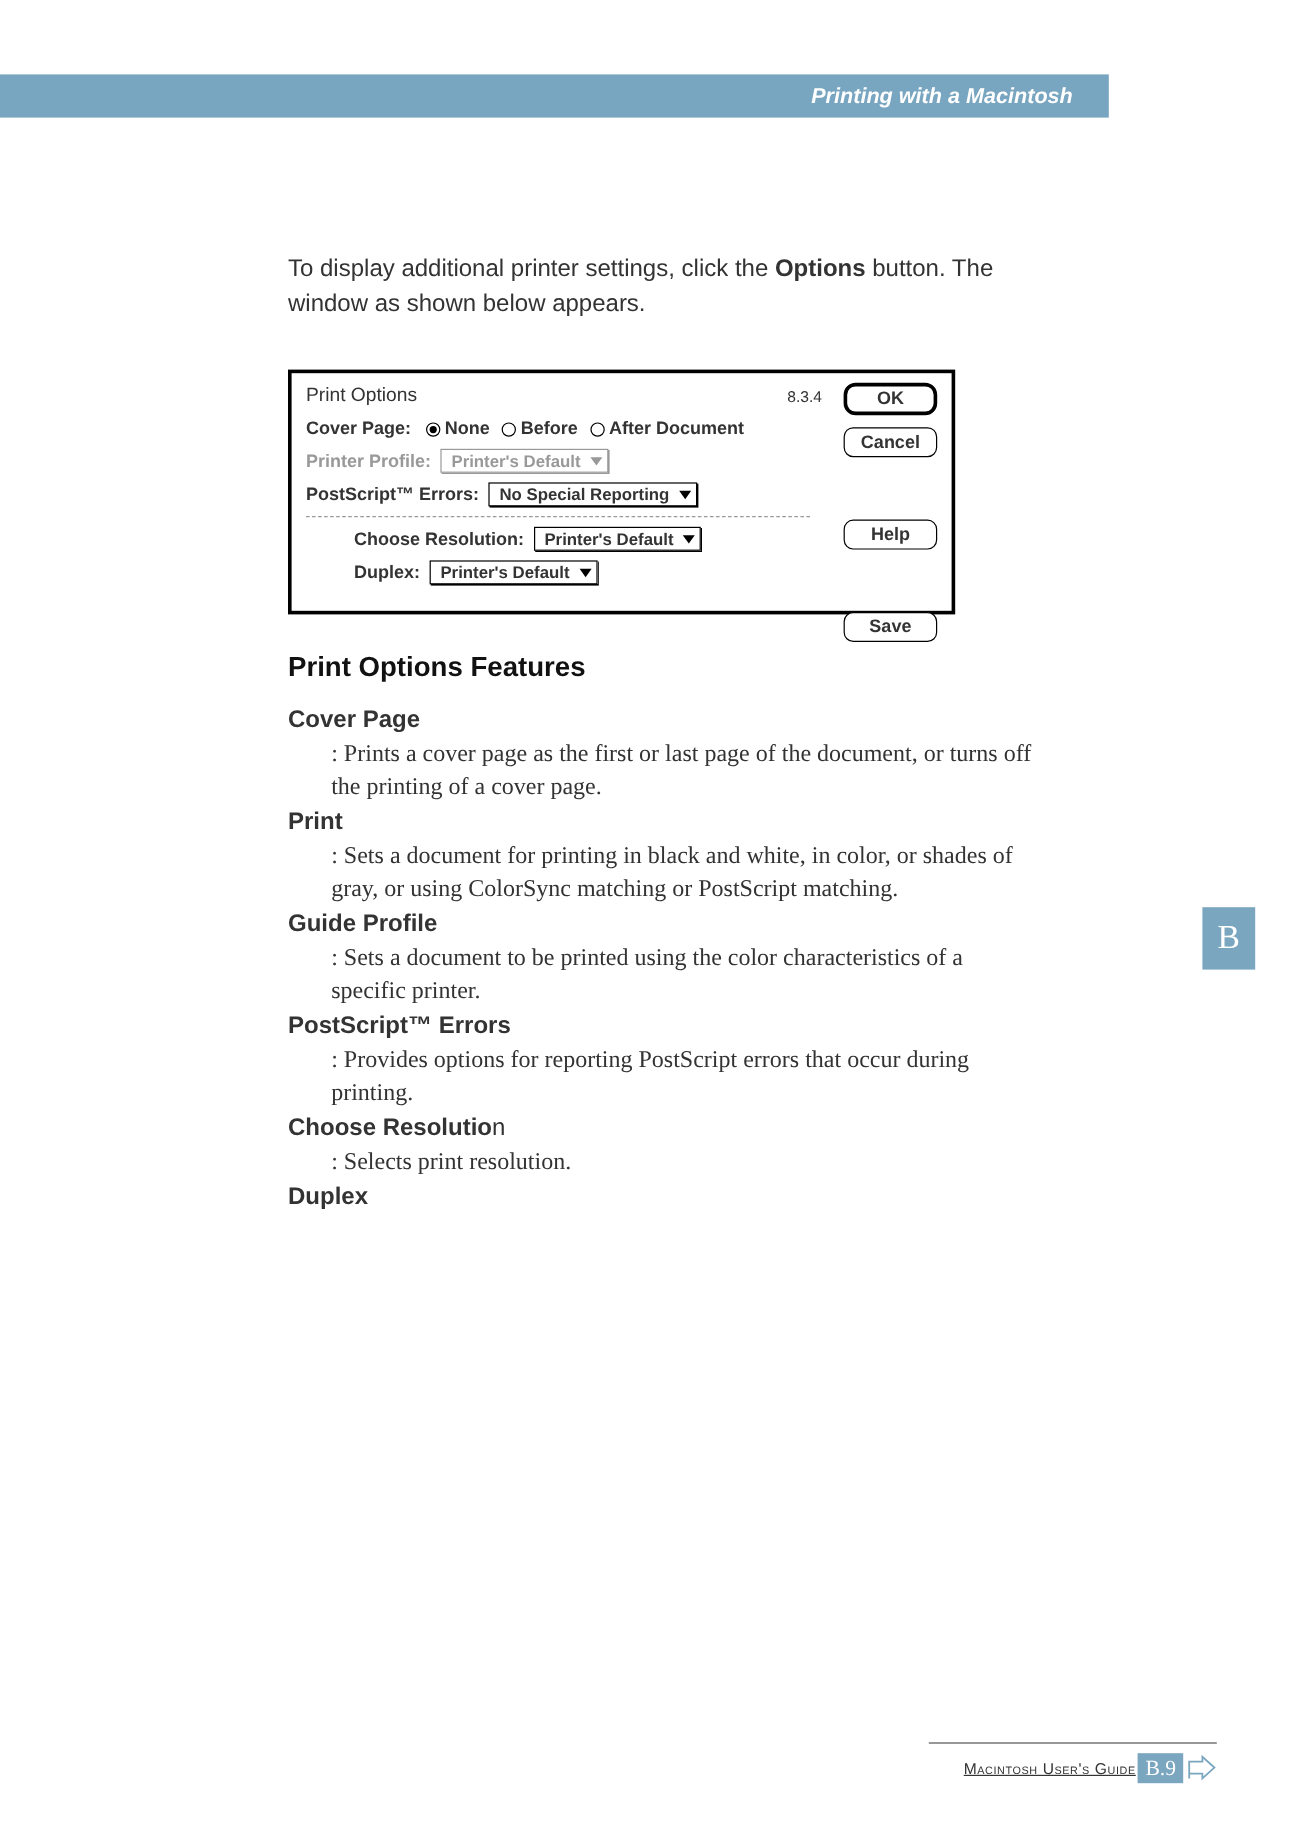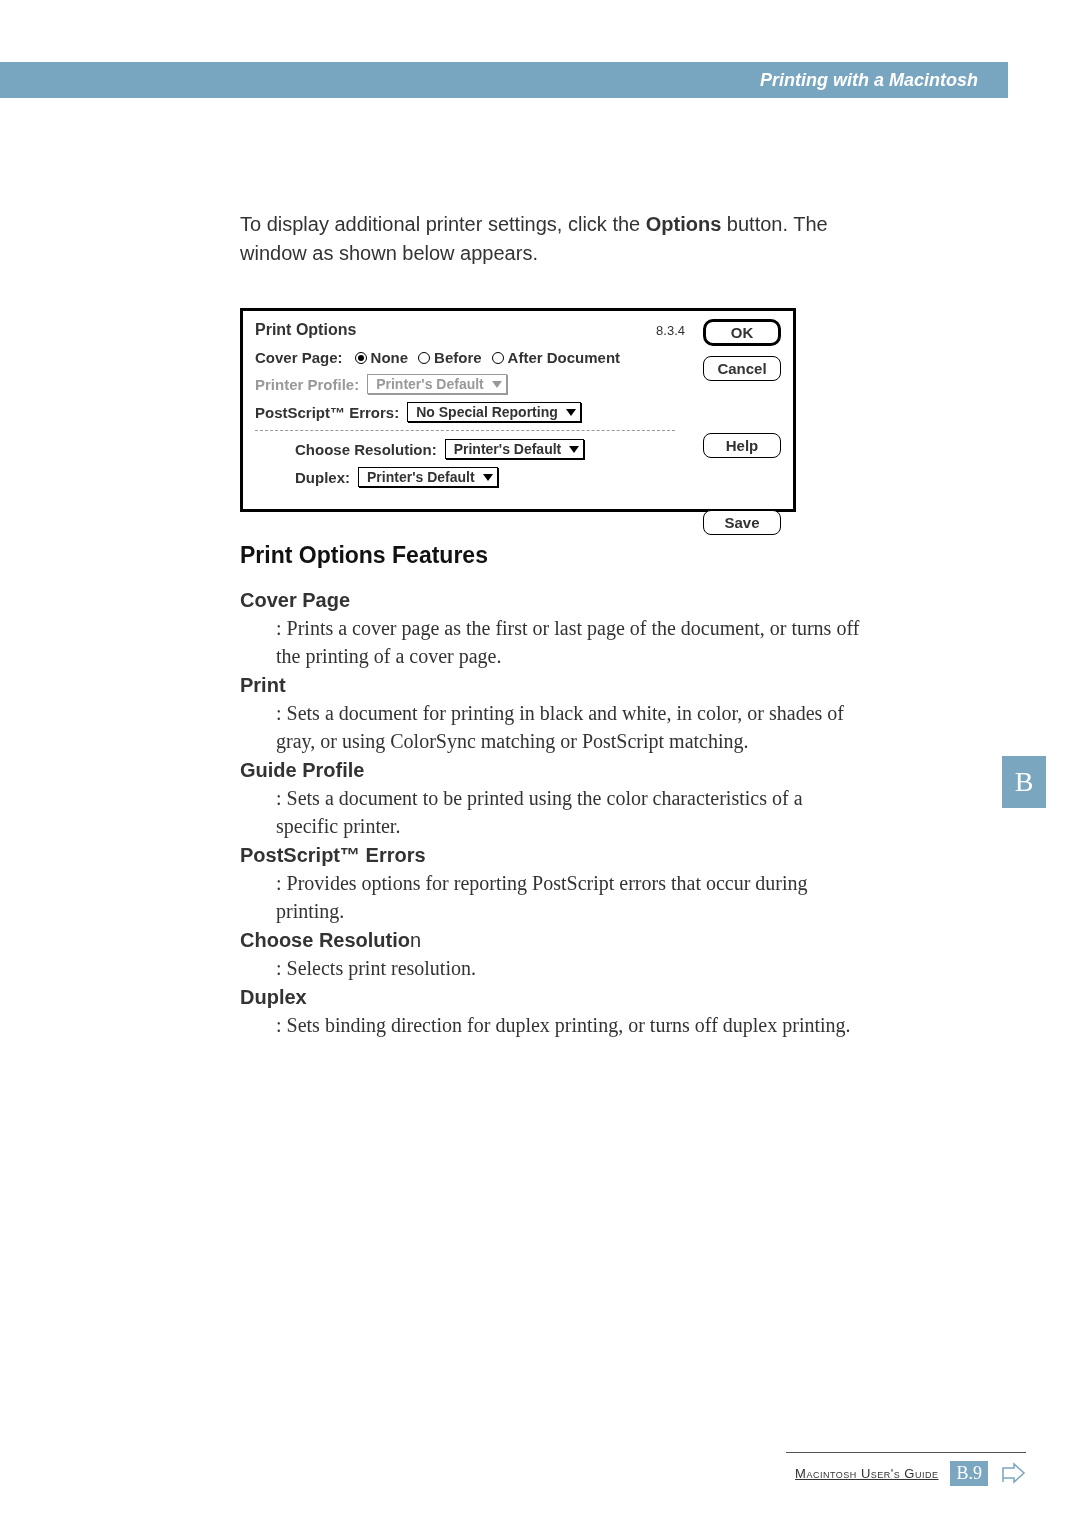--- a/index.html
+++ b/index.html
@@ -8,21 +8,21 @@
     height: 1526px;
     background: #ffffff;
     font-family: Verdana, Geneva, sans-serif;
     position: relative;
     color: #333;
   }
   .header-bar {
     position: absolute;
     top: 62px;
     left: 0;
-    width: 1008px;
+    width: 924px;
     height: 36px;
     background: #78a5c0;
     display: flex;
     align-items: center;
     justify-content: flex-end;
     padding-right: 30px;
   }
   .header-bar span {
     color: #fff;
     font-size: 18px;
@@ -46,21 +46,21 @@
     border: 3px solid #000;
     width: 556px;
     background: #fff;
     position: relative;
     padding: 10px 12px 14px 12px;
     margin-bottom: 30px;
     font-family: "Helvetica Neue", Arial, sans-serif;
   }
   .dialog-row { margin-bottom: 8px; display: flex; align-items: center; font-size: 15px; font-weight: bold; }
   .dialog-title-row { display:flex; align-items:center; justify-content:space-between; margin-bottom:10px;}
-  .dialog-title { font-size: 16px; font-weight: bold; text-align: center; }
+  .dialog-title { font-size: 16px; font-weight: normal; text-align: center; }
   .dialog-version { font-size: 13px; margin-right: 96px; }
   .radio {
     display: inline-block;
     width: 12px; height: 12px;
     border: 1.5px solid #000;
     border-radius: 50%;
     margin: 0 4px 0 10px;
     position: relative;
     vertical-align: middle;
   }
@@ -145,24 +145,24 @@
     display:flex;
     align-items:center;
     justify-content:center;
     color:#fff;
     font-family: Georgia, serif;
     font-size: 28px;
   }
   .footer {
     position: absolute;
     bottom: 40px;
-    right: 54px;
+    right: 66px;
     display: flex;
     align-items: center;
-    gap: 12px;
+    gap: 2px;
     text-align: center;
   }
   .footer-line {
     border-top: 1px solid #555;
     width: 240px;
     position: absolute;
     right: 0;
     top: -8px;
   }
   .footer-text {
@@ -268,21 +268,20 @@
   <h3 class="feat">Guide Profile</h3>
   <p class="feat-desc">: Sets a document to be printed using the color characteristics of a specific printer.</p>
 
   <h3 class="feat">PostScript™ Errors</h3>
   <p class="feat-desc">: Provides options for reporting PostScript errors that occur during printing.</p>
 
   <h3 class="feat"><span>Choose Resolutio</span><span style="font-weight:normal">n</span></h3>
   <p class="feat-desc">: Selects print resolution.</p>
 
   <h3 class="feat">Duplex</h3>
-  <p class="feat-desc">: Sets binding direction for duplex printing, or turns off duplex printing.</p>
 
 </div>
 
 <div class="side-tab">
   <span>B</span>
 </div>
 
 <div class="footer">
   <div class="footer-line"></div>
   <span class="footer-text">Macintosh User's Guide</span>

